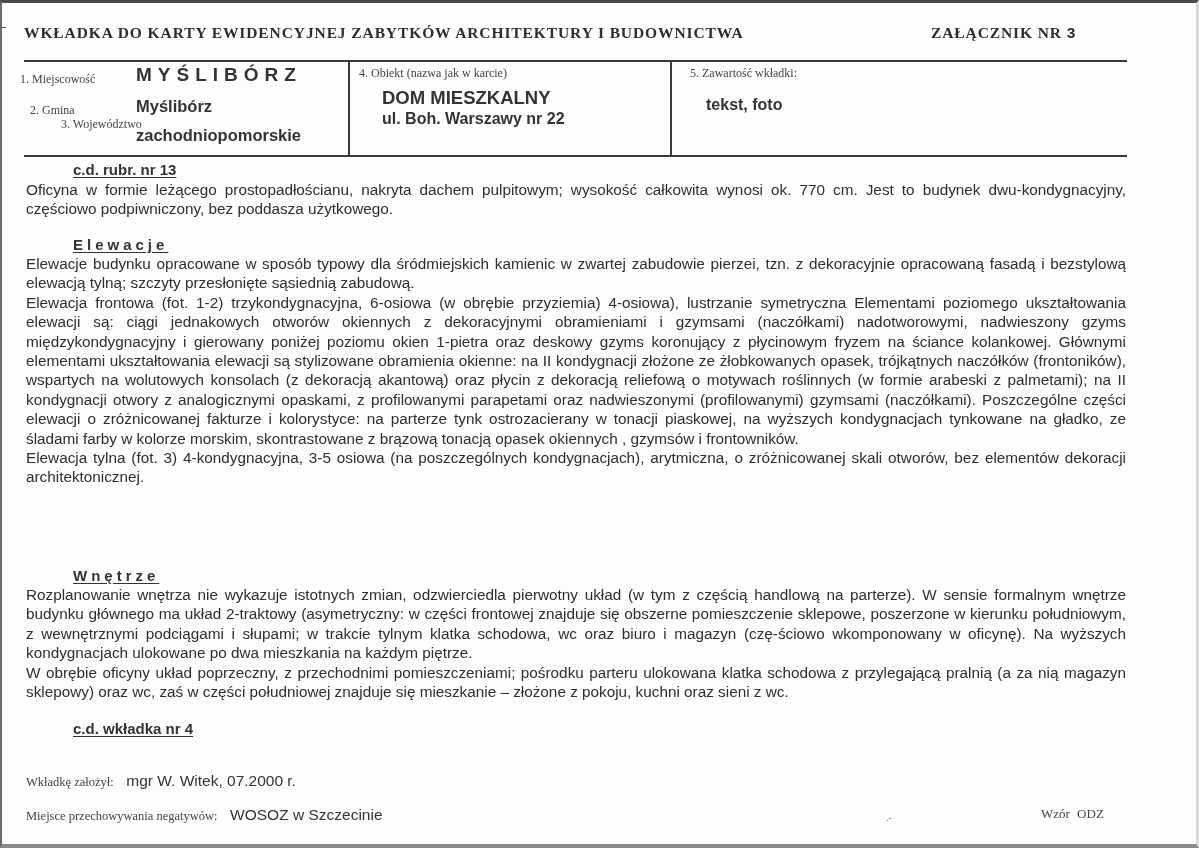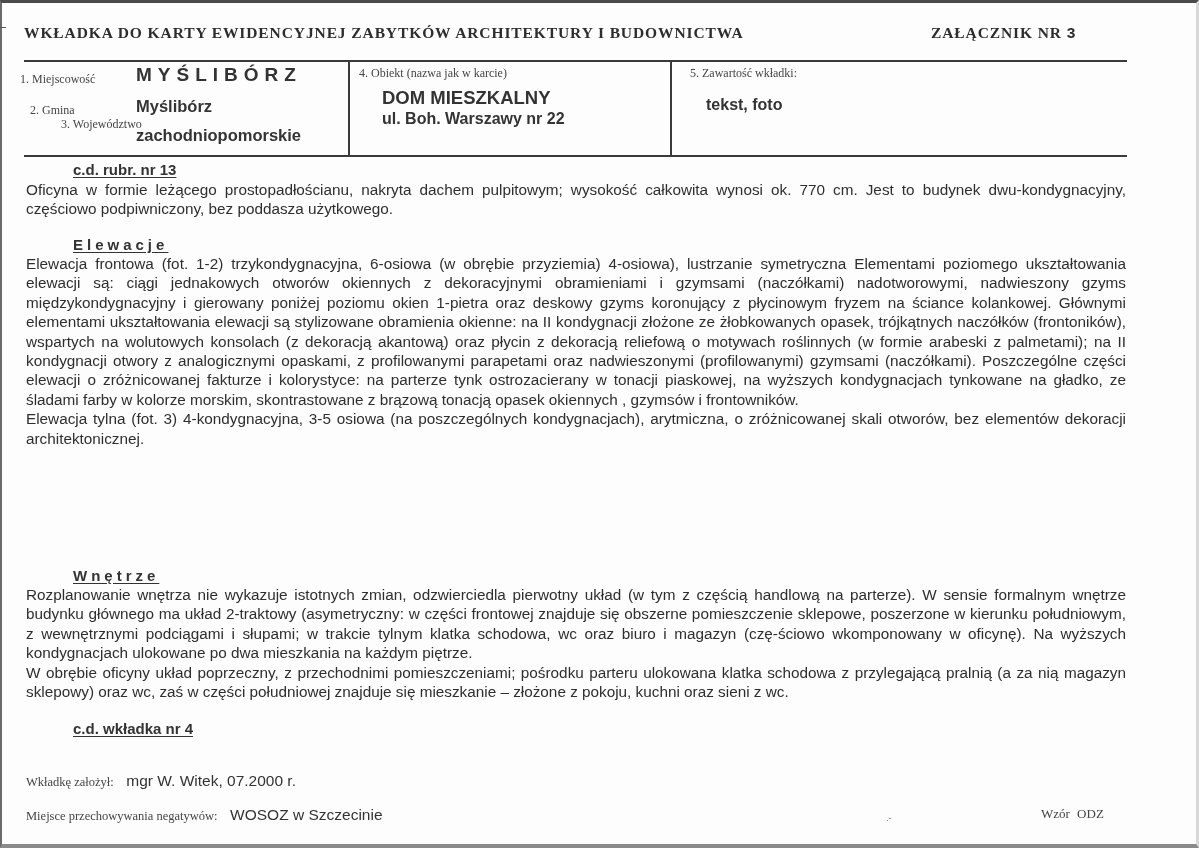--- a/index.html
+++ b/index.html
@@ -170,20 +170,21 @@
 <div class="field-label" style="left:690px; top:66px;">5. Zawartość wkładki:</div>
 <div class="field-value" style="left:706px; top:96px; font-size:16px;">tekst, foto</div>
 
 <div class="section-heading" style="top:161px;">c.d. rubr. nr 13</div>
 <div class="para" style="top:180px;">
   <p>Oficyna w formie leżącego prostopadłościanu, nakryta dachem pulpitowym; wysokość całkowita wynosi ok. 770 cm. Jest to budynek dwu-kondygnacyjny, częściowo podpiwniczony, bez poddasza użytkowego.</p>
 </div>
 
 <div class="section-heading spaced" style="top:236px;">Elewacje</div>
 <div class="para" style="top:254px;">
+  <p>Elewacje budynku opracowane w sposób typowy dla śródmiejskich kamienic w zwartej zabudowie pierzei, tzn. z dekoracyjnie opracowaną fasadą i bezstylową elewacją tylną; szczyty przesłonięte sąsiednią zabudową.</p>
   <p>Elewacja frontowa (fot. 1-2) trzykondygnacyjna, 6-osiowa (w obrębie przyziemia) 4-osiowa), lustrzanie symetryczna Elementami poziomego ukształtowania elewacji są: ciągi jednakowych otworów okiennych z dekoracyjnymi obramieniami i gzymsami (naczółkami) nadotworowymi, nadwieszony gzyms międzykondygnacyjny i gierowany poniżej poziomu okien 1-pietra oraz deskowy gzyms koronujący z płycinowym fryzem na ściance kolankowej. Głównymi elementami ukształtowania elewacji są stylizowane obramienia okienne: na II kondygnacji złożone ze żłobkowanych opasek, trójkątnych naczółków (frontoników), wspartych na wolutowych konsolach (z dekoracją akantową) oraz płycin z dekoracją reliefową o motywach roślinnych (w formie arabeski z palmetami); na II kondygnacji otwory z analogicznymi opaskami, z profilowanymi parapetami oraz nadwieszonymi (profilowanymi) gzymsami (naczółkami). Poszczególne części elewacji o zróżnicowanej fakturze i kolorystyce: na parterze tynk ostrozacierany w tonacji piaskowej, na wyższych kondygnacjach tynkowane na gładko, ze śladami farby w kolorze morskim, skontrastowane z brązową tonacją opasek okiennych , gzymsów i frontowników.</p>
   <p>Elewacja tylna (fot. 3) 4-kondygnacyjna, 3-5 osiowa (na poszczególnych kondygnacjach), arytmiczna, o zróżnicowanej skali otworów, bez elementów dekoracji architektonicznej.</p>
 </div>
 
 <div class="section-heading spaced" style="top:567px;">Wnętrze</div>
 <div class="para" style="top:585px;">
   <p>Rozplanowanie wnętrza nie wykazuje istotnych zmian, odzwierciedla pierwotny układ (w tym z częścią handlową na parterze). W sensie formalnym wnętrze budynku głównego ma układ 2-traktowy (asymetryczny: w części frontowej znajduje się obszerne pomieszczenie sklepowe, poszerzone w kierunku południowym, z wewnętrznymi podciągami i słupami; w trakcie tylnym klatka schodowa, wc oraz biuro i magazyn (czę-ściowo wkomponowany w oficynę). Na wyższych kondygnacjach ulokowane po dwa mieszkania na każdym piętrze.</p>
   <p>W obrębie oficyny układ poprzeczny, z przechodnimi pomieszczeniami; pośrodku parteru ulokowana klatka schodowa z przylegającą pralnią (a za nią magazyn sklepowy) oraz wc, zaś w części południowej znajduje się mieszkanie – złożone z pokoju, kuchni oraz sieni z wc.</p>
 </div>
 

